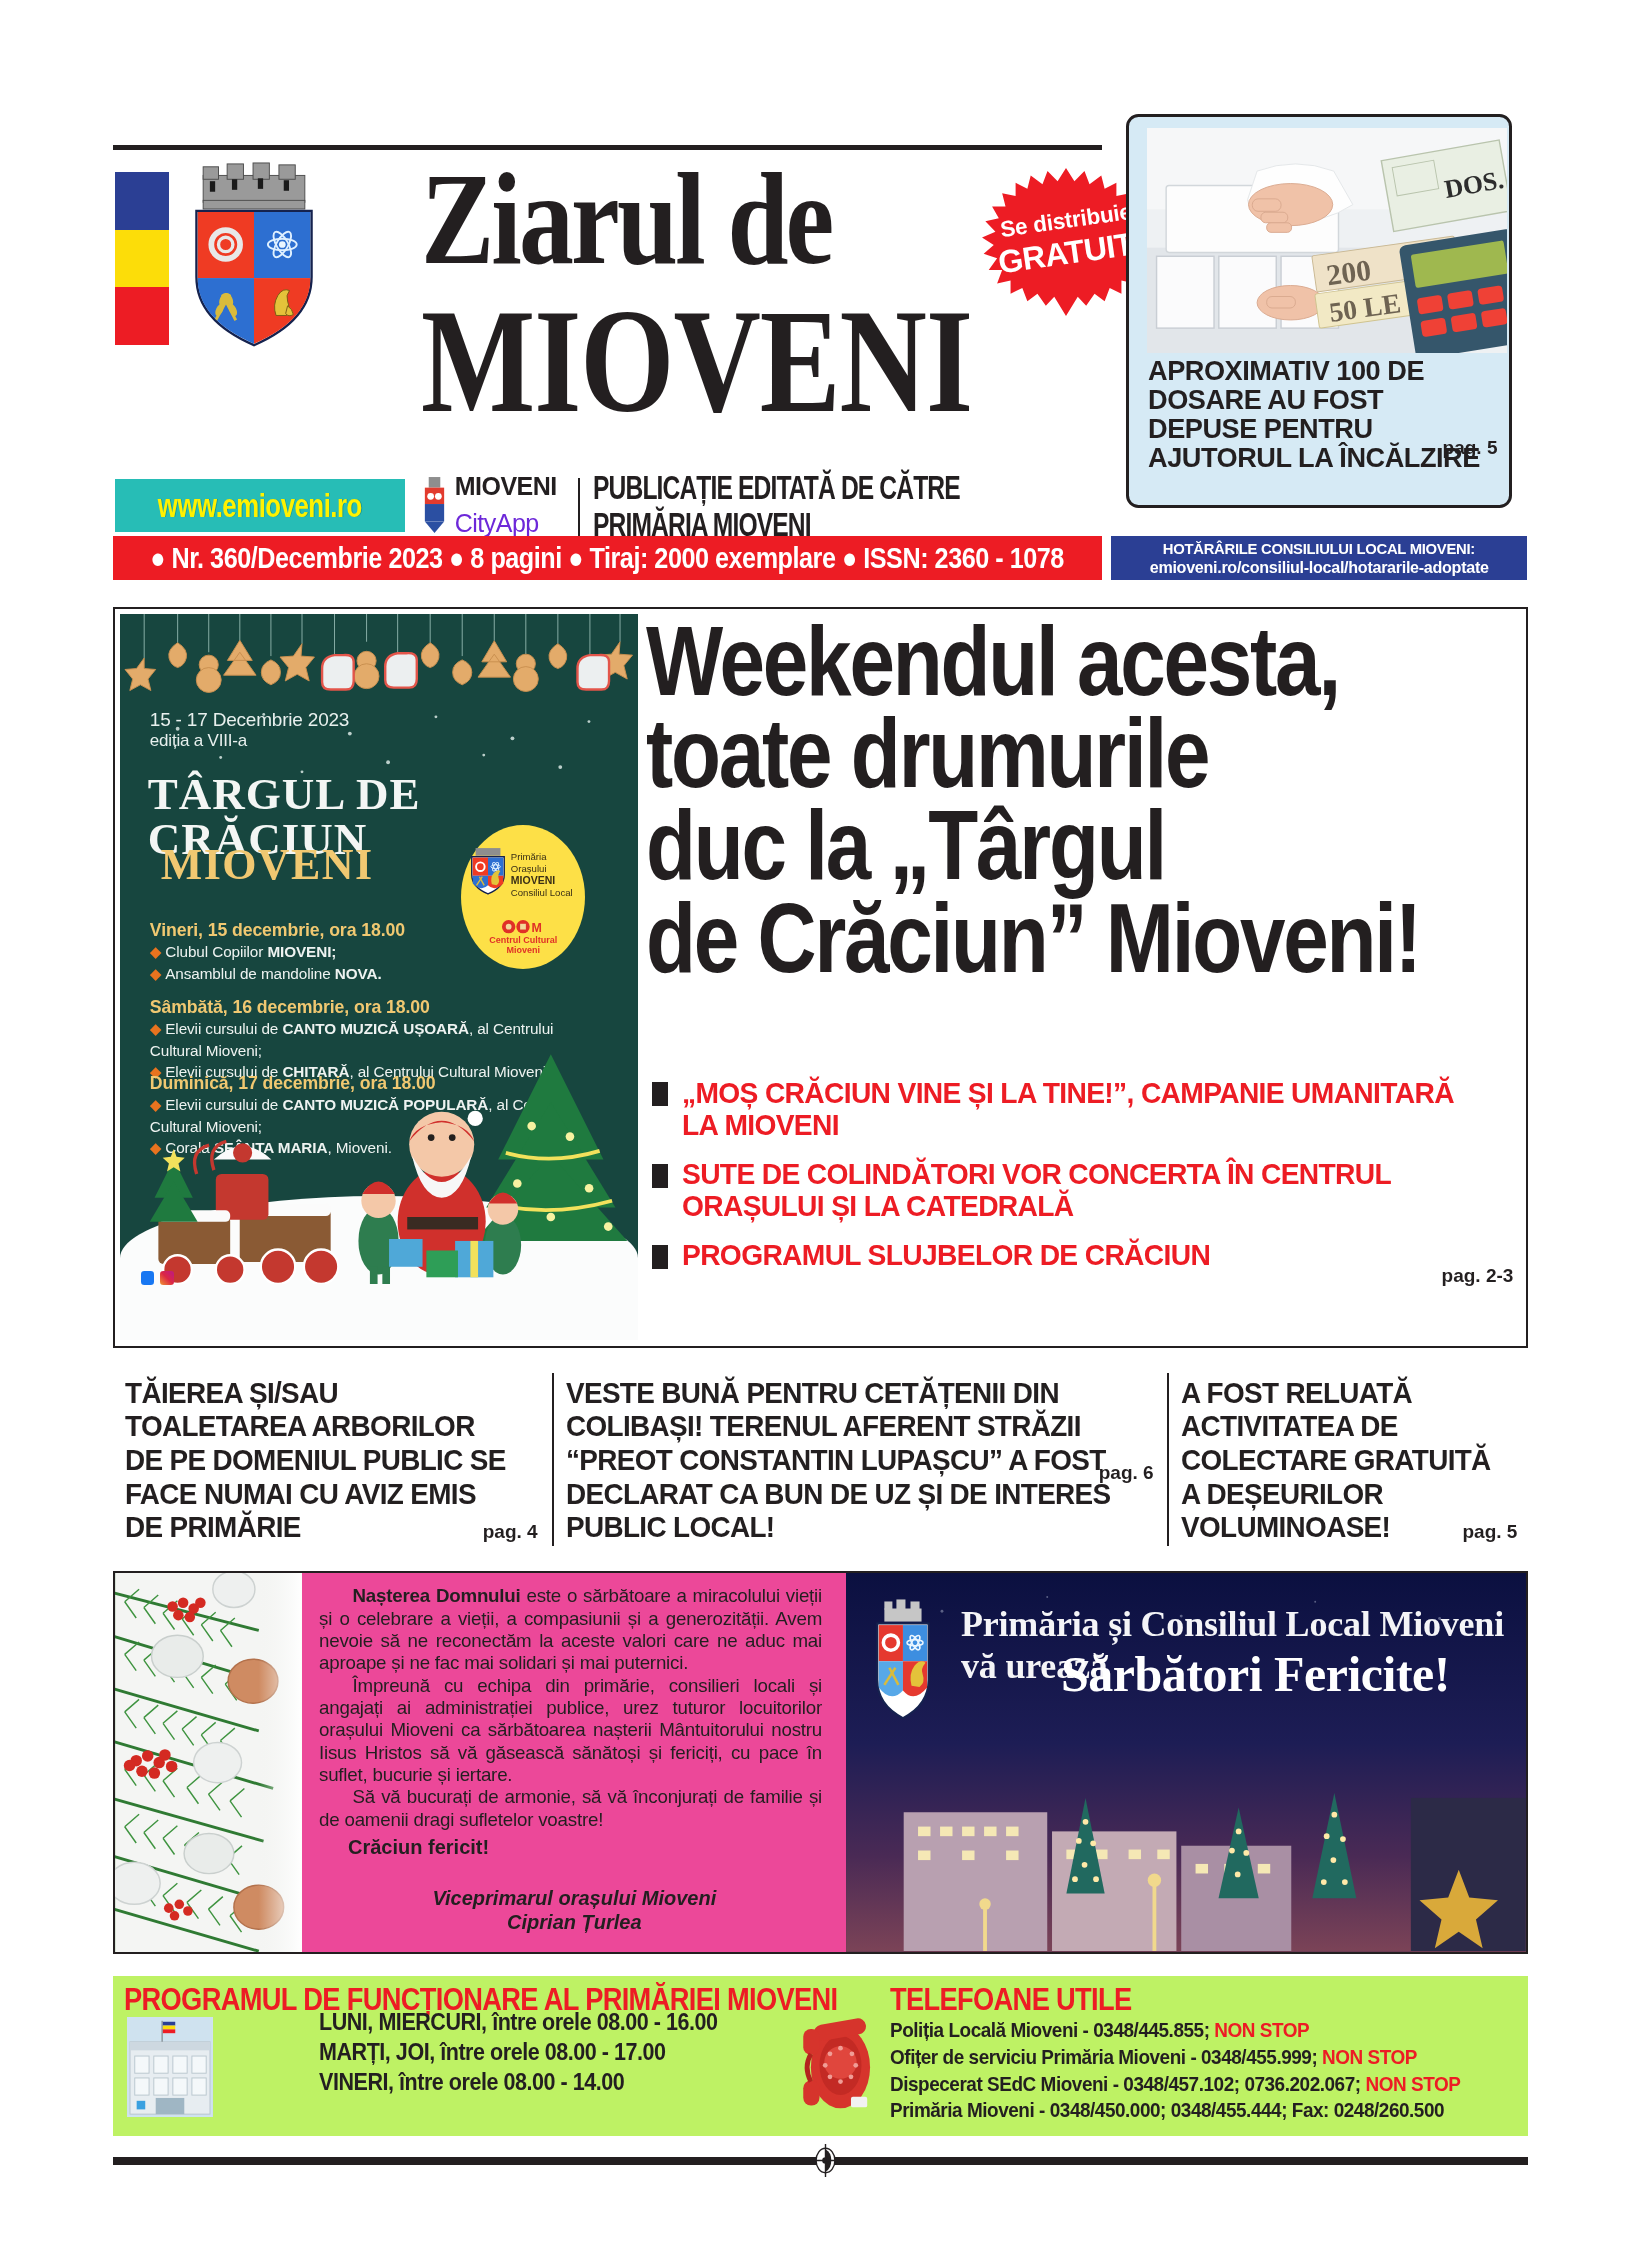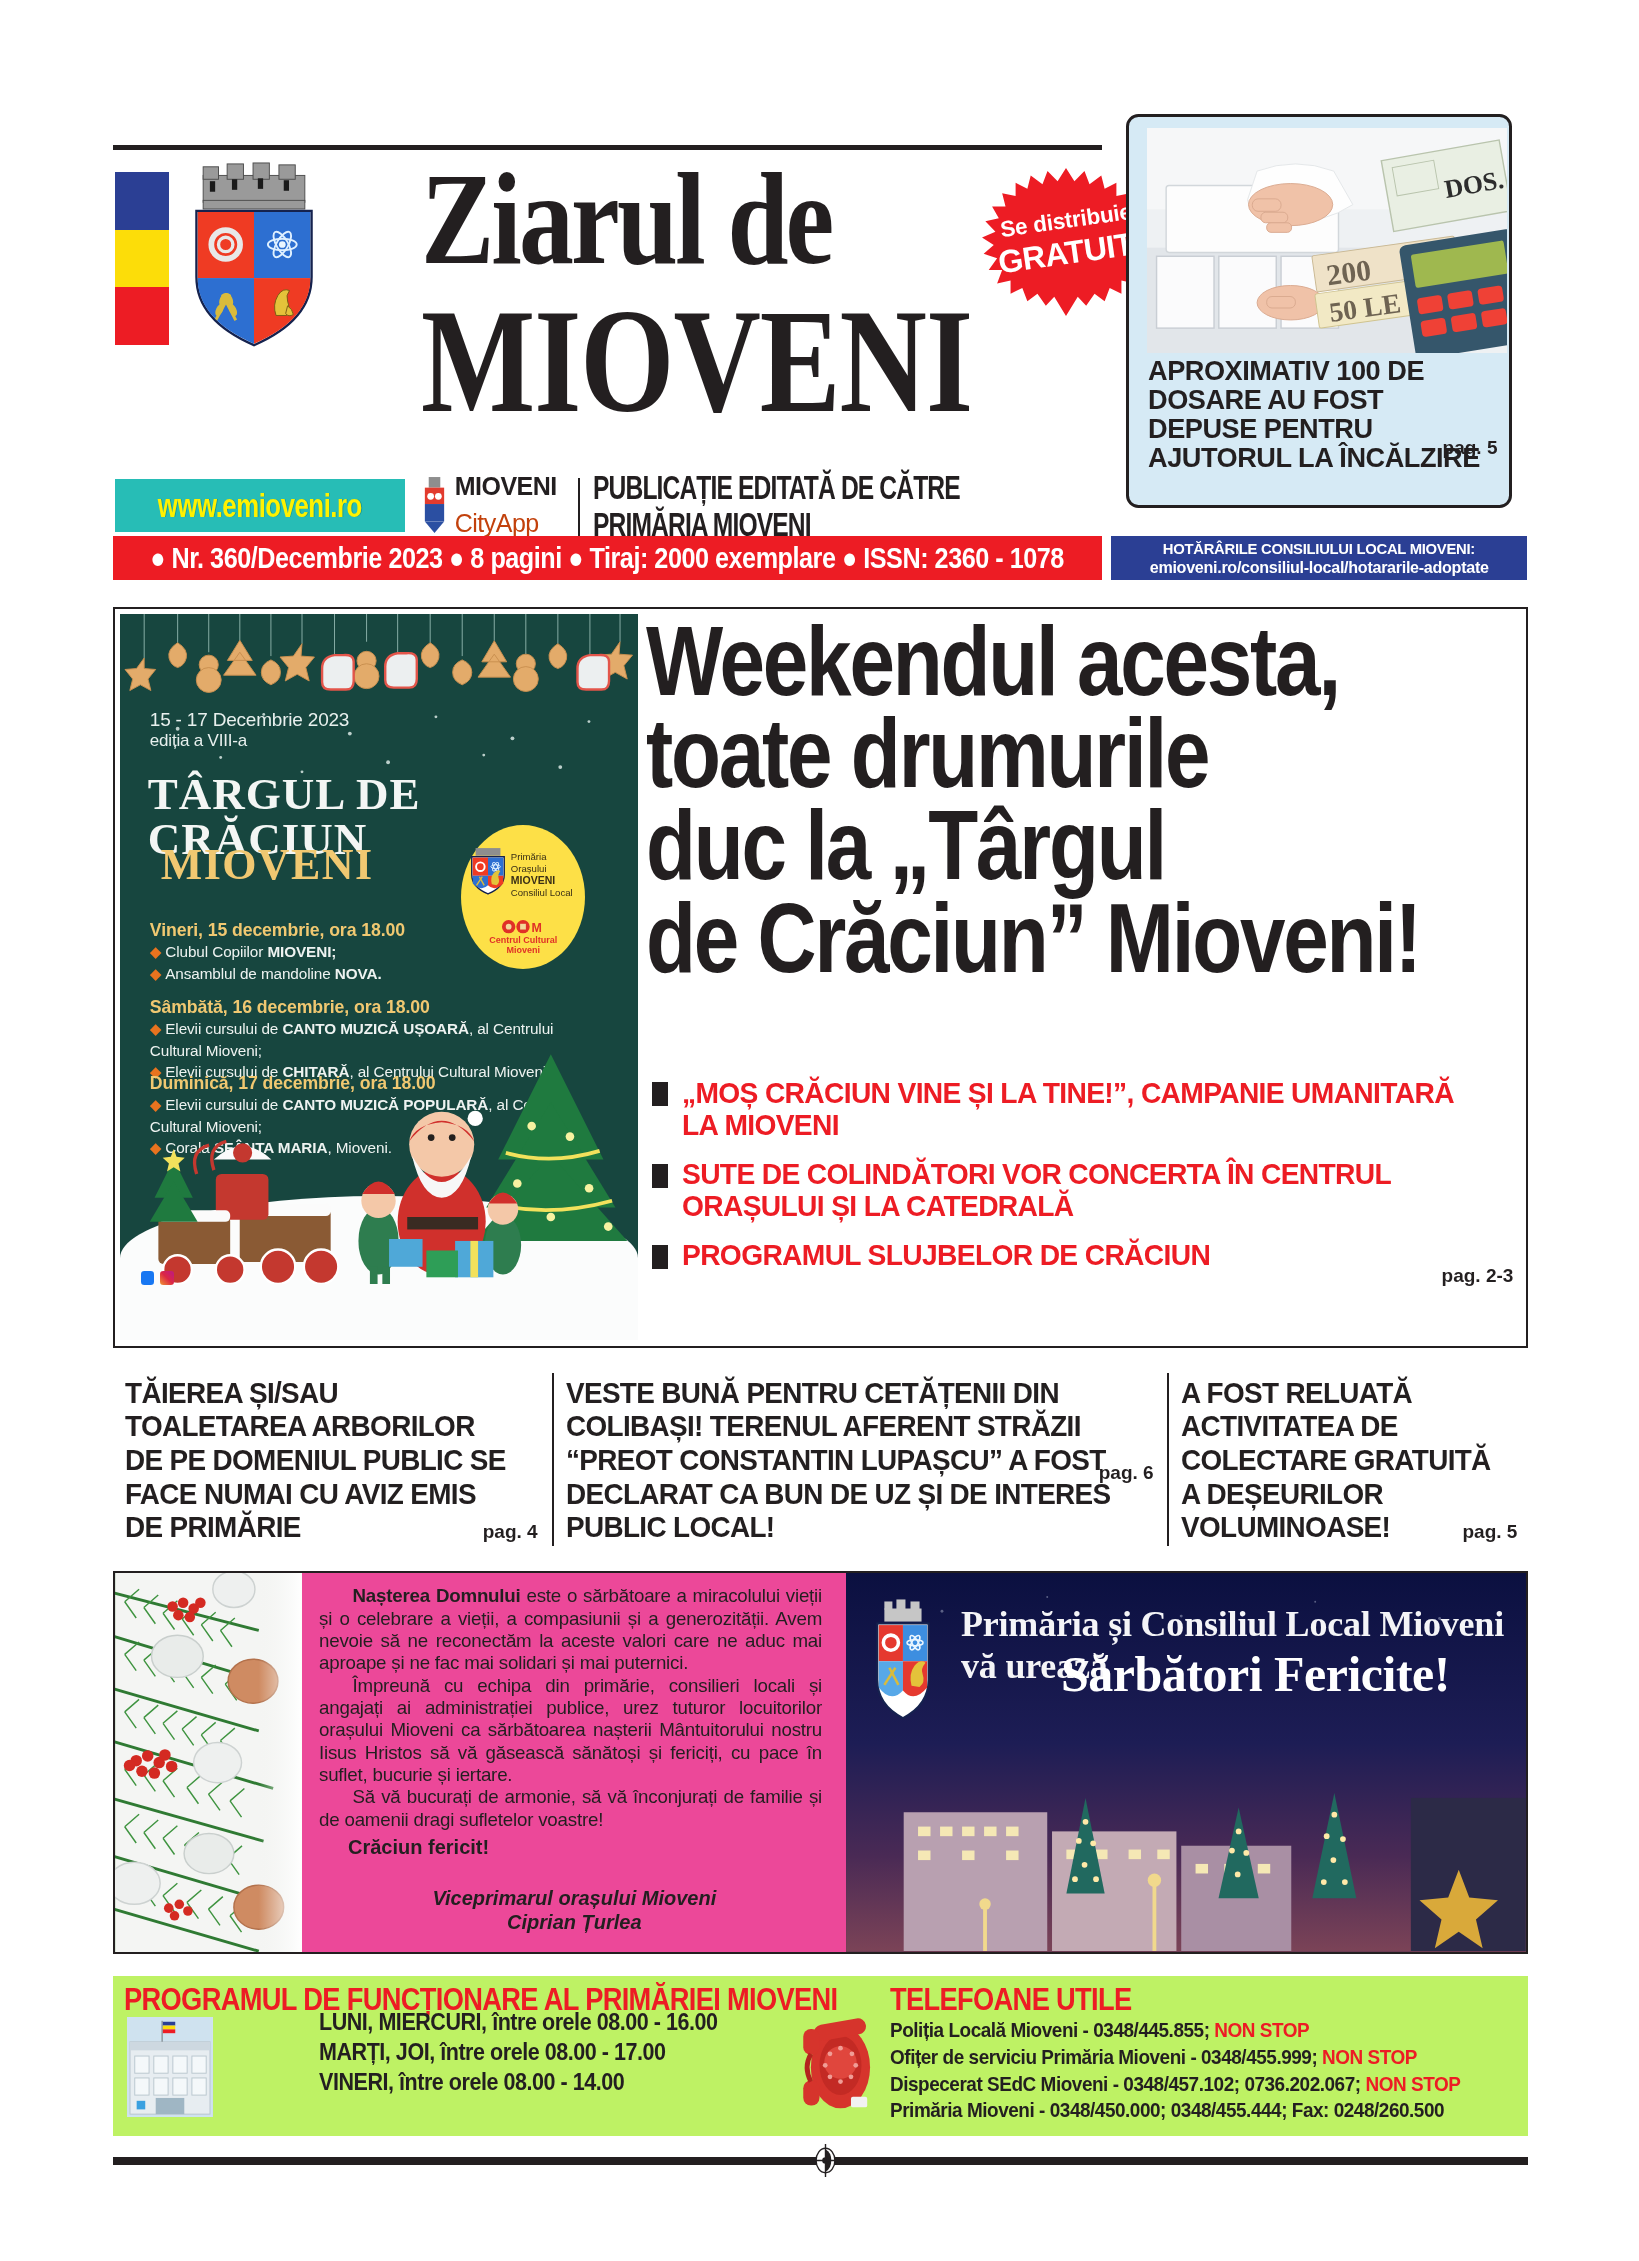--- a/index.html
+++ b/index.html
@@ -113,21 +113,21 @@
     transform: scaleX(0.92) scaleY(1.2); transform-origin: center;
     text-shadow: 1px 0 0 #1a9c96;
   }
   .cityapp {
     position: absolute; left: 421px; top: 476px; width: 158px; height: 58px;
     display: flex; align-items: center; gap: 6.7px;
   }
   .cityapp .pen { width: 27px; height: 56px; position: relative; }
   .cityapp .labels { line-height: 1.0; }
   .cityapp .l1 { font-weight: 700; font-size: 25px; color: #231f20; letter-spacing: -0.5px; }
-  .cityapp .l2 { font-weight: 400; font-size: 25px; color: #c2410c; letter-spacing: -0.5px; margin-top: 12px; }
+  .cityapp .l2 { font-weight: 400; font-size: 25px; color: #6d28d9; letter-spacing: -0.5px; margin-top: 12px; }
   .vrule { position: absolute; left: 578px; top: 478px; width: 2.4px; height: 58px; background: #231f20; }
   .pub-text {
     position: absolute; left: 593px; top: 483px; width: 526px; height: 48px;
     display: flex; align-items: center;
     font-weight: 700; font-size: 28px; color: #231f20; letter-spacing: -1px;
     transform: scaleX(0.88) scaleY(1.18); transform-origin: left center;
   }
 
   
   .issue-bar {

